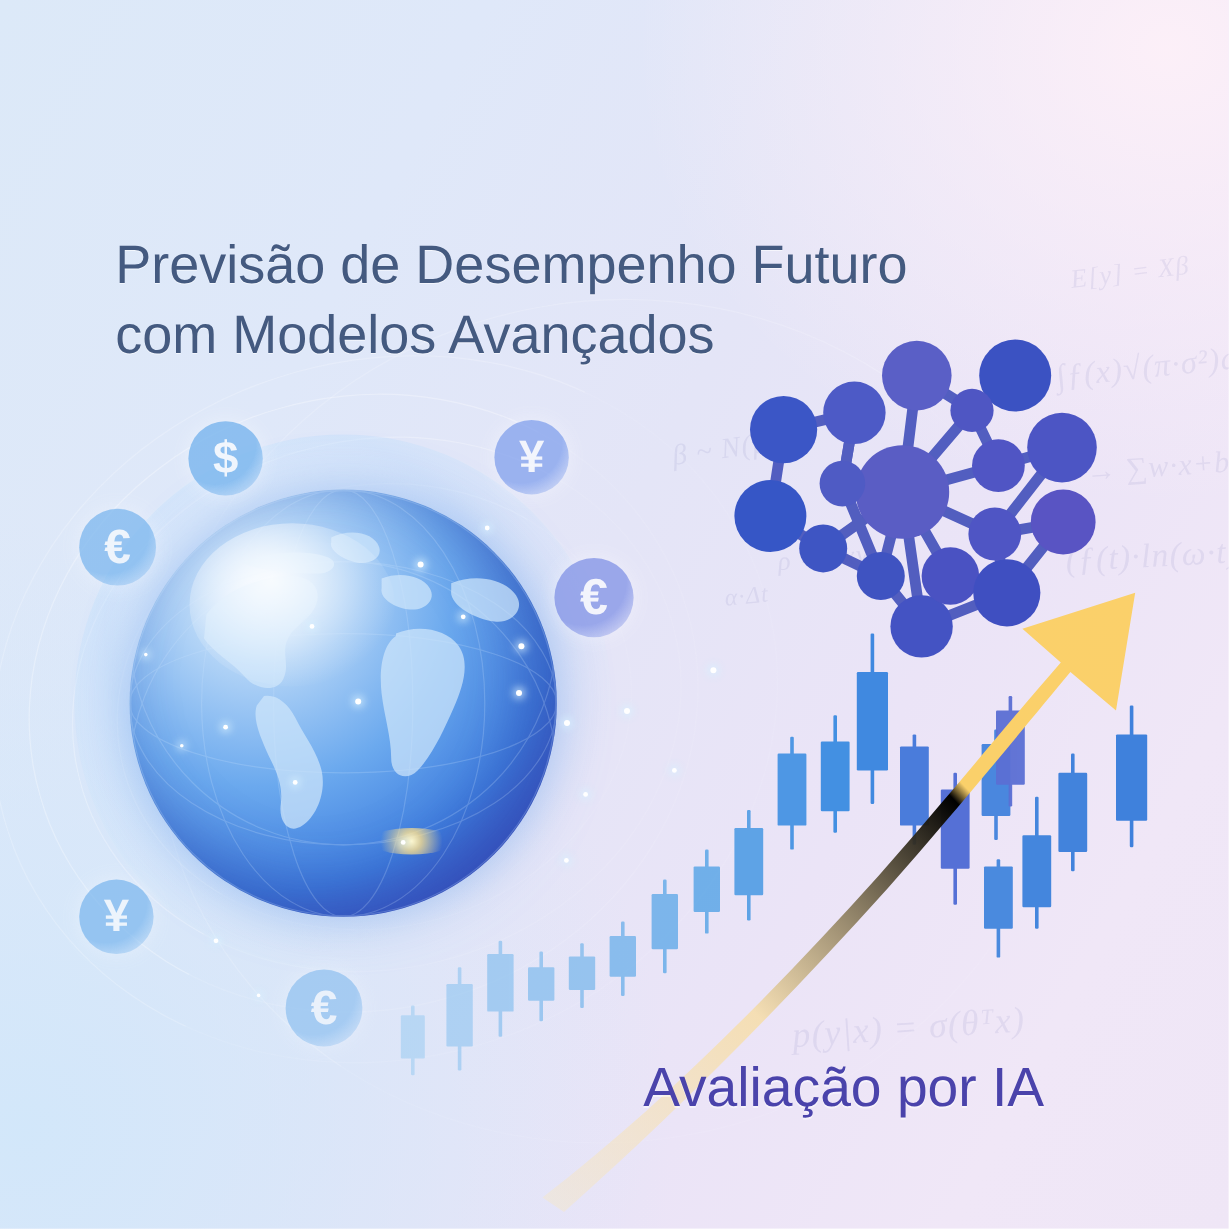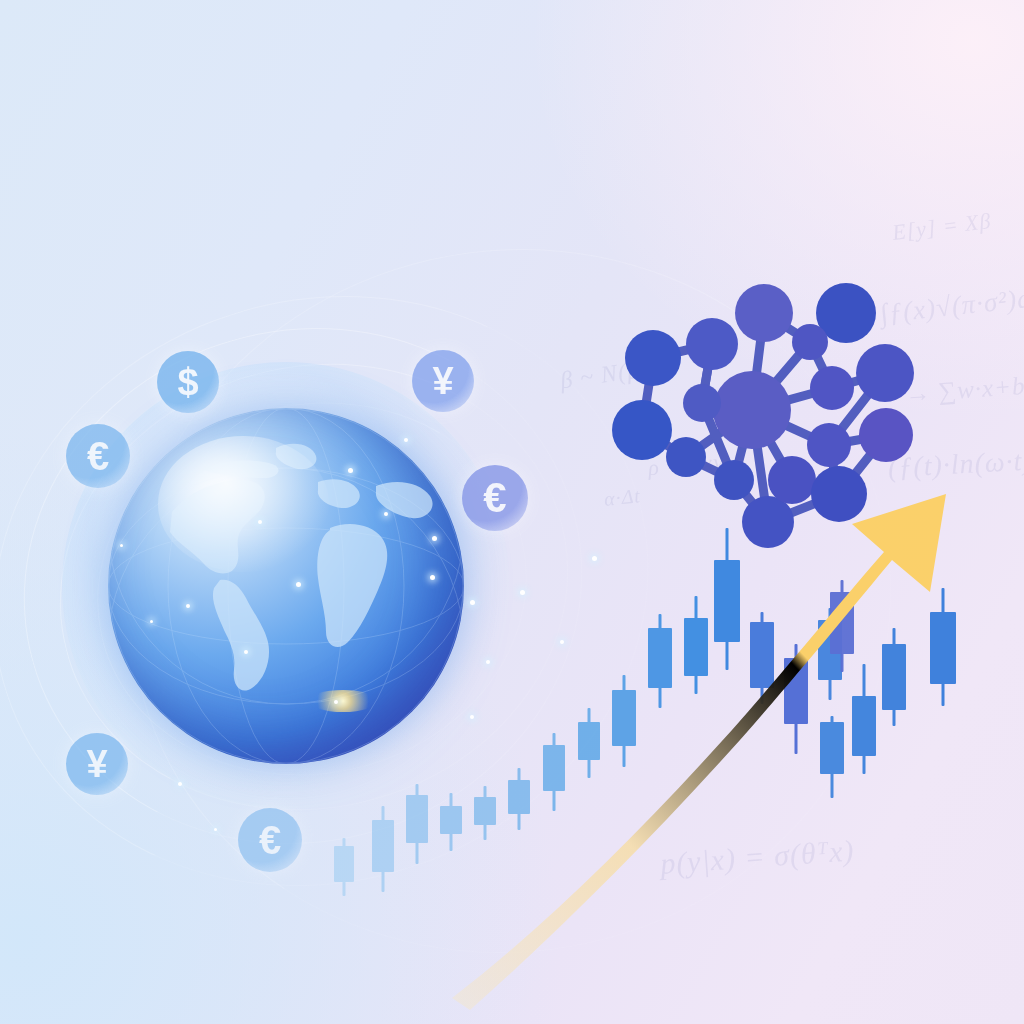--- a/index.html
+++ b/index.html
@@ -403,14 +403,17 @@
         <span>€</span>
       </div>
       <div class="coin" style="left: 66px; top: 733px; width: 62px; height: 62px; font-size: 38px; opacity: 0.7; background: radial-gradient(circle at 36% 30%, rgb(122, 182, 238) 0%, rgb(122, 182, 238) 58%, rgba(255, 255, 255, 0.18) 100%); box-shadow: rgba(255, 255, 255, 0.45) 0px 0px 16px;">
         <span>¥</span>
       </div>
       <div class="coin" style="left: 238px; top: 808px; width: 64px; height: 64px; font-size: 40px; opacity: 0.55; background: radial-gradient(circle at 36% 30%, rgb(122, 182, 238) 0%, rgb(122, 182, 238) 58%, rgba(255, 255, 255, 0.18) 100%); box-shadow: rgba(255, 255, 255, 0.45) 0px 0px 16px;">
         <span>€</span>
       </div>
     </div>
 
+  <div class="subtitle">Previsão de Desempenho Futuro
+com Modelos Avançados</div>
+  <div class="footer-text">Avaliação por IA</div>
 
 </div>
 
 </body></html>

